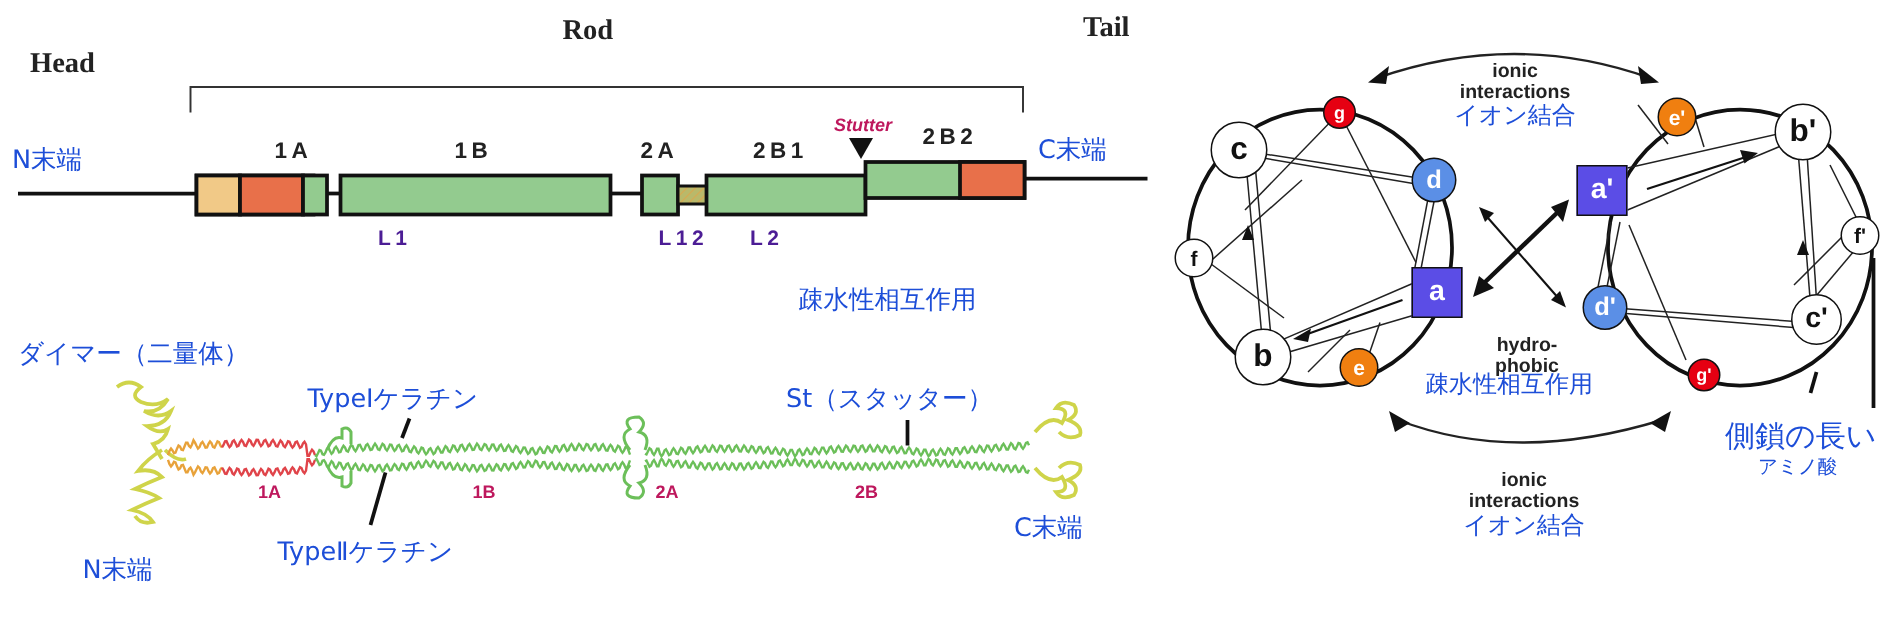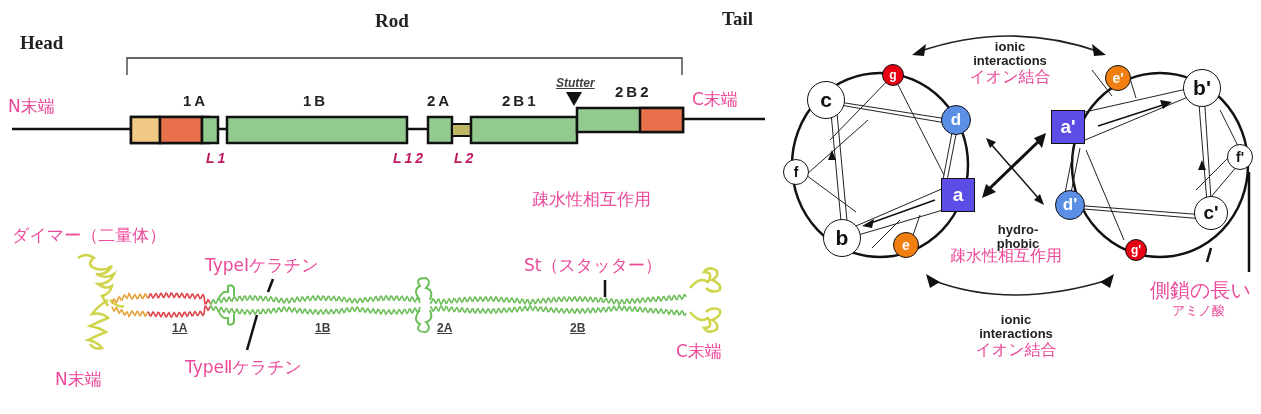--- a/index.html
+++ b/index.html
@@ -1,22 +1,22 @@
 <!DOCTYPE html>
 <html><head>
 <meta charset="utf-8">
 <style>
   html, body { margin: 0; padding: 0; background: #ffffff; }
   body { width: 1261px; height: 414px; position: relative; overflow: hidden; font-family: "DejaVu Sans", sans-serif; }
   .abs { position: absolute; white-space: nowrap; }
   .serif-bold { font-family: "Liberation Serif", "DejaVu Serif", serif; font-weight: bold; font-size: 19px; color: #222; }
-  .jp { font-family: "DejaVu Sans", sans-serif; font-size: 17px; color: #ec4899; }
+  .jp { font-family: "DejaVu Sans", sans-serif; font-size: 17px; color: #1d4ed8; }
   .seg-label { font-family: "Liberation Sans", sans-serif; font-weight: bold; font-size: 15px; color: #222; letter-spacing: 3px; }
-  .link-label { font-family: "Liberation Sans", sans-serif; font-weight: bold; font-style: italic; font-size: 14px; color: #be185d; letter-spacing: 3px; }
-  .small-bold { font-family: "Liberation Sans", sans-serif; font-weight: bold; font-size: 12px; color: #404040; text-decoration: underline; }
+  .link-label { font-family: "Liberation Sans", sans-serif; font-weight: bold; font-size: 14px; color: #4c1d95; letter-spacing: 3px; margin-left: 46px; }
+  .small-bold { font-family: "Liberation Sans", sans-serif; font-weight: bold; font-size: 12px; color: #be185d; }
   .wheel-text { font-family: "Liberation Sans", sans-serif; font-weight: bold; font-size: 13px; color: #222; text-align: center; line-height: 14px; }
   svg { position: absolute; left: 0; top: 0; }
 </style>
 </head>
 <body>
 
 <div class="abs serif-bold" style="left:20px; top:8px;margin-top:24px;">Head</div>
 <div class="abs serif-bold" style="left:375px; top:10px;">Rod</div>
 <div class="abs serif-bold" style="left:722px; top:8px;">Tail</div>
 

